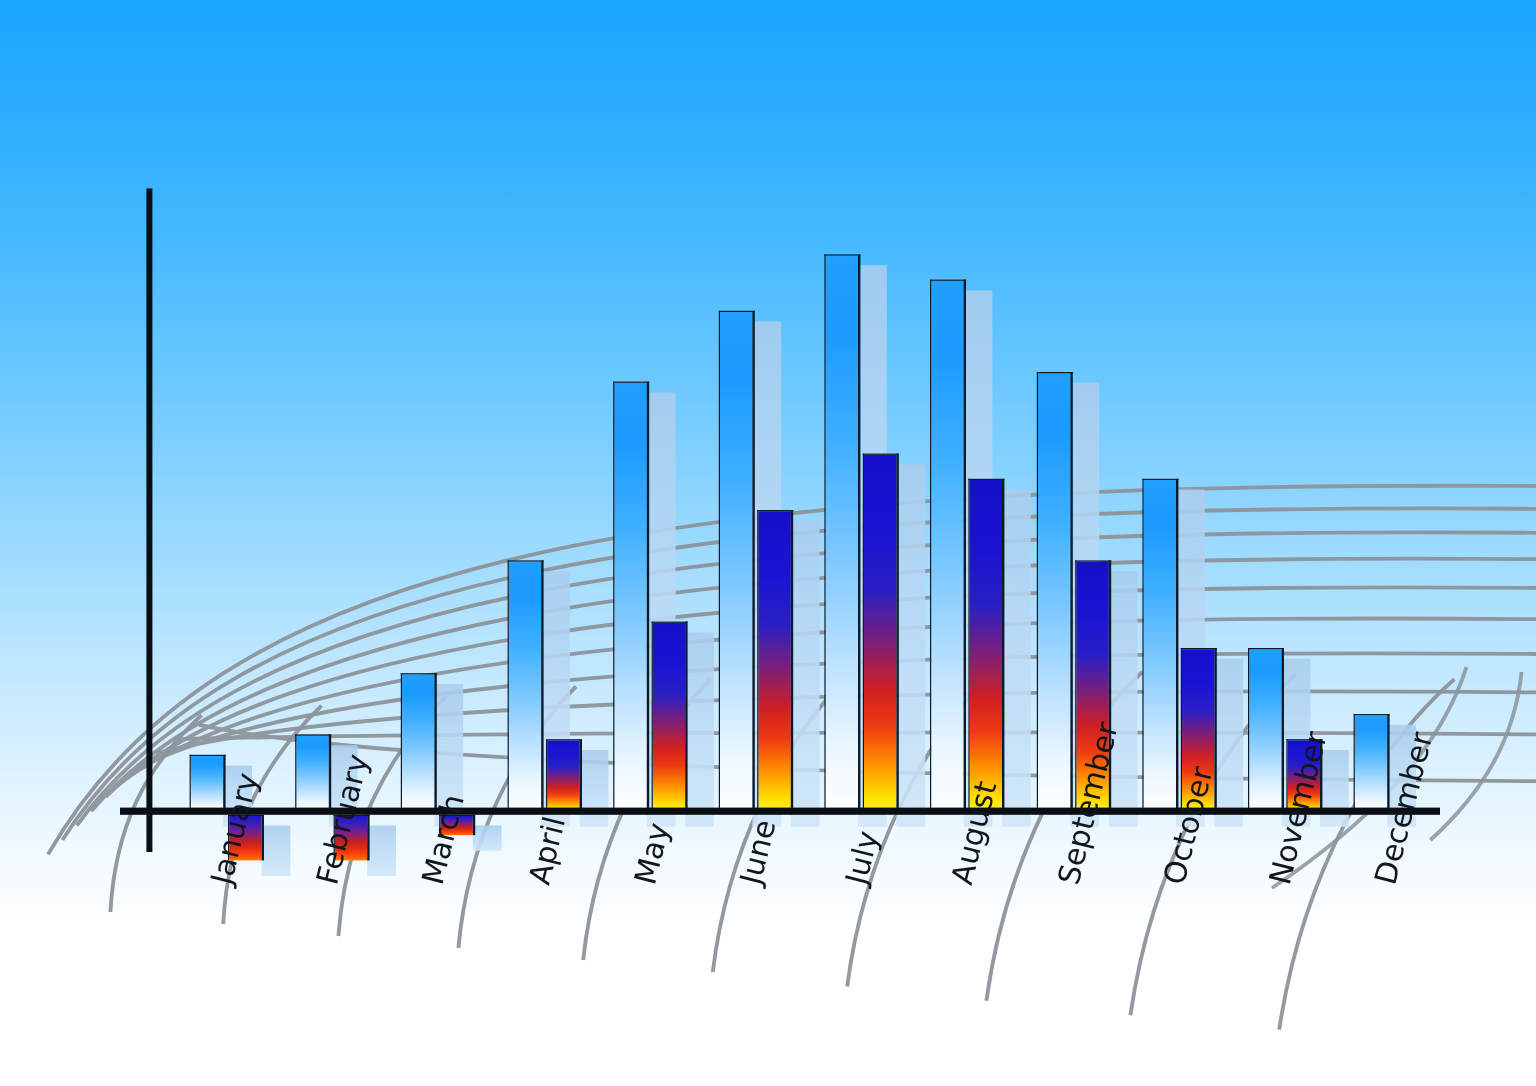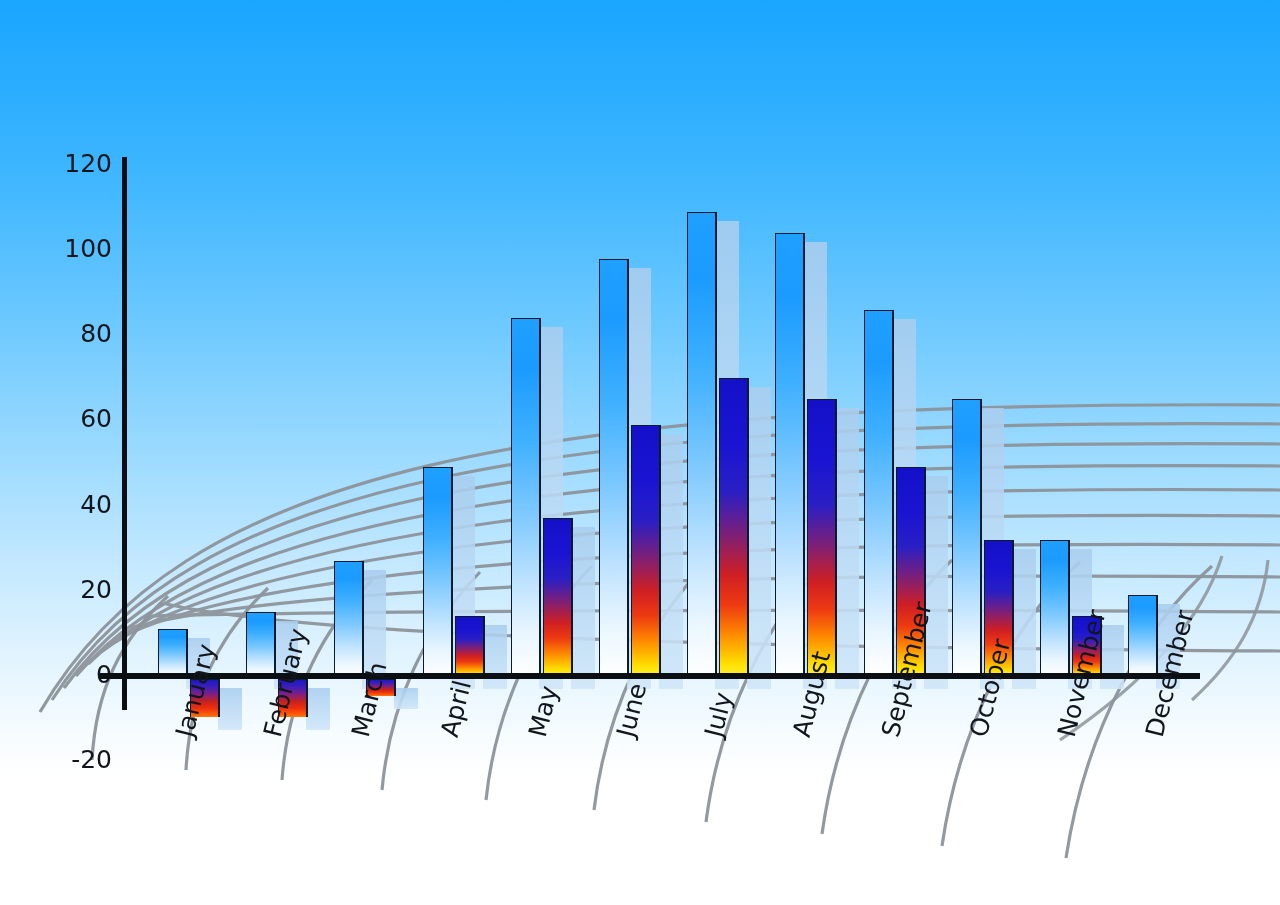--- a/index.html
+++ b/index.html
@@ -131,30 +131,20 @@
       <path d="M 1080 562 C 1016 620 960 722 942 846"></path>
       <path d="M 1212 566 C 1146 624 1086 726 1066 858"></path>
     </g>
     <g fill="none" stroke="#8d949b" stroke-width="3.2" opacity="0.85">
       <path d="M 1192 700 C 1236 660 1262 616 1268 560"></path>
       <path d="M 1060 740 C 1140 686 1200 626 1222 556"></path>
     </g>
   </svg>
 
   <div class="plot">
-    <div class="ylabels-wrap" id="ylabels">
-        <div class="ylabel" style="top: 150.8px;">120</div>
-        <div class="ylabel" style="top: 236px;">100</div>
-        <div class="ylabel" style="top: 321.2px;">80</div>
-        <div class="ylabel" style="top: 406.4px;">60</div>
-        <div class="ylabel" style="top: 491.6px;">40</div>
-        <div class="ylabel" style="top: 576.8px;">20</div>
-        <div class="ylabel" style="top: 662px;">0</div>
-        <div class="ylabel" style="top: 747.2px;">-20</div>
-      </div>
     <div class="yaxis-line"></div>
     <div class="ytick-mark"></div>
     <div id="bars">
         <div class="bar-group" style="left: 0px;">
           <div class="bar-shadow" style="left: 186px; top: 638.14px; width: 24px; height: 50.86px;"></div>
           <div class="bar-cool" style="left: 158px; top: 629.14px; width: 30px; height: 46.86px;"></div>
           <div class="bar-shadow" style="left: 218px; top: 688px; width: 24px; height: 42.34px;"></div>
           <div class="bar-warm neg" style="left: 190px; top: 679px; width: 30px; height: 38.34px;"></div>
         </div>
         <div class="bar-group" style="left: 0px;">

